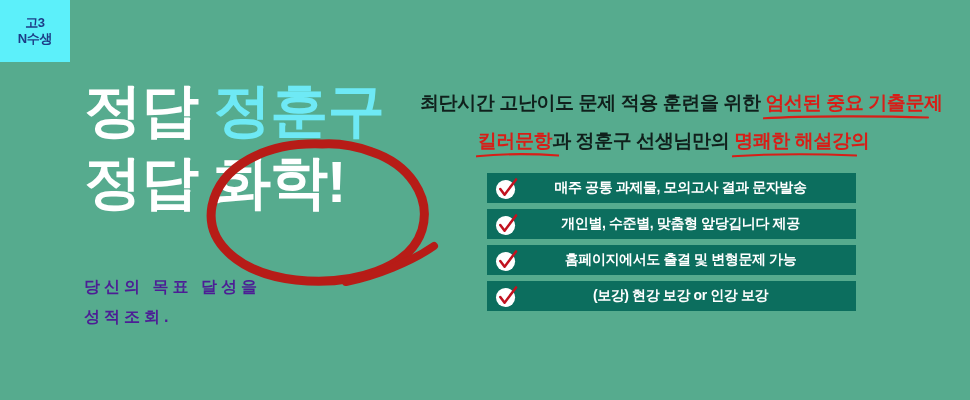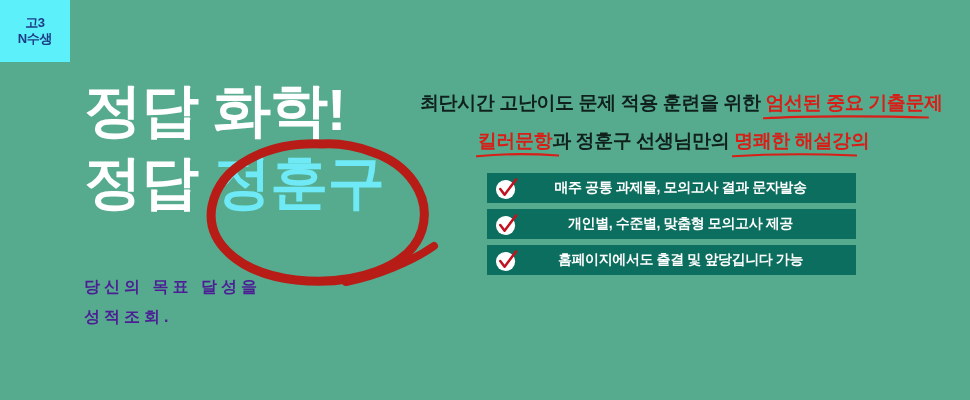--- a/index.html
+++ b/index.html
@@ -125,22 +125,22 @@
 <body>
 
 <div class="banner">
 
   <div class="badge">
     <span>고3</span>
     <span>N수생</span>
   </div>
 
   <div class="headline">
+    <div class="line"><span>정답 </span><span class="name">정훈구</span></div>
     <div class="line">정답 화학!</div>
-    <div class="line"><span>정답 </span><span class="name">정훈구</span></div>
   </div>
 
   <svg class="circle-mark" viewBox="0 0 250 160">
     <path d="M126 10 C 70 8, 24 32, 16 72 C 9 110, 46 140, 100 146 C 158 152, 214 134, 226 96 C 236 62, 212 30, 176 18 C 160 12, 142 9, 126 10 Z" fill="none" stroke="#b71c17" stroke-width="9" stroke-linecap="round"></path>
     <path d="M150 148 C 180 142, 215 128, 238 112" fill="none" stroke="#b71c17" stroke-width="8" stroke-linecap="round"></path>
   </svg>
 
   <div class="subcopy">
     <div>당신의  목표  달성을</div>
     <div>성적조회.</div>
@@ -165,26 +165,33 @@
         <path d="M5.5 12.5 L10 18.5 L22 2.5" stroke="#c1121f" stroke-width="2.6" fill="none" stroke-linecap="round" stroke-linejoin="round"></path>
       </svg>
       <span class="ftext">매주 공통 과제물, 모의고사 결과 문자발송</span>
     </div>
 
     <div class="feature">
       <svg class="check" viewBox="0 0 24 24">
         <circle cx="11" cy="13" r="10" fill="#ffffff"></circle>
         <path d="M5.5 12.5 L10 18.5 L22 2.5" stroke="#c1121f" stroke-width="2.6" fill="none" stroke-linecap="round" stroke-linejoin="round"></path>
       </svg>
-      <span class="ftext">개인별, 수준별, 맞춤형 모의고사 제공</span>
+      <span class="ftext">개인별, 수준별, 맞춤형 앞당깁니다 제공</span>
     </div>
 
     <div class="feature">
       <svg class="check" viewBox="0 0 24 24">
         <circle cx="11" cy="13" r="10" fill="#ffffff"></circle>
         <path d="M5.5 12.5 L10 18.5 L22 2.5" stroke="#c1121f" stroke-width="2.6" fill="none" stroke-linecap="round" stroke-linejoin="round"></path>
       </svg>
-      <span class="ftext">홈페이지에서도 출결 및 앞당깁니다 가능</span>
+      <span class="ftext">홈페이지에서도 출결 및 변형문제 가능</span>
     </div>
 
+    <div class="feature">
+      <svg class="check" viewBox="0 0 24 24">
+        <circle cx="11" cy="13" r="10" fill="#ffffff"></circle>
+        <path d="M5.5 12.5 L10 18.5 L22 2.5" stroke="#c1121f" stroke-width="2.6" fill="none" stroke-linecap="round" stroke-linejoin="round"></path>
+      </svg>
+      <span class="ftext">(보강) 현강 보강 or 인강 보강</span>
+    </div>
 
   </div>
 </div>
 
 </body></html>

